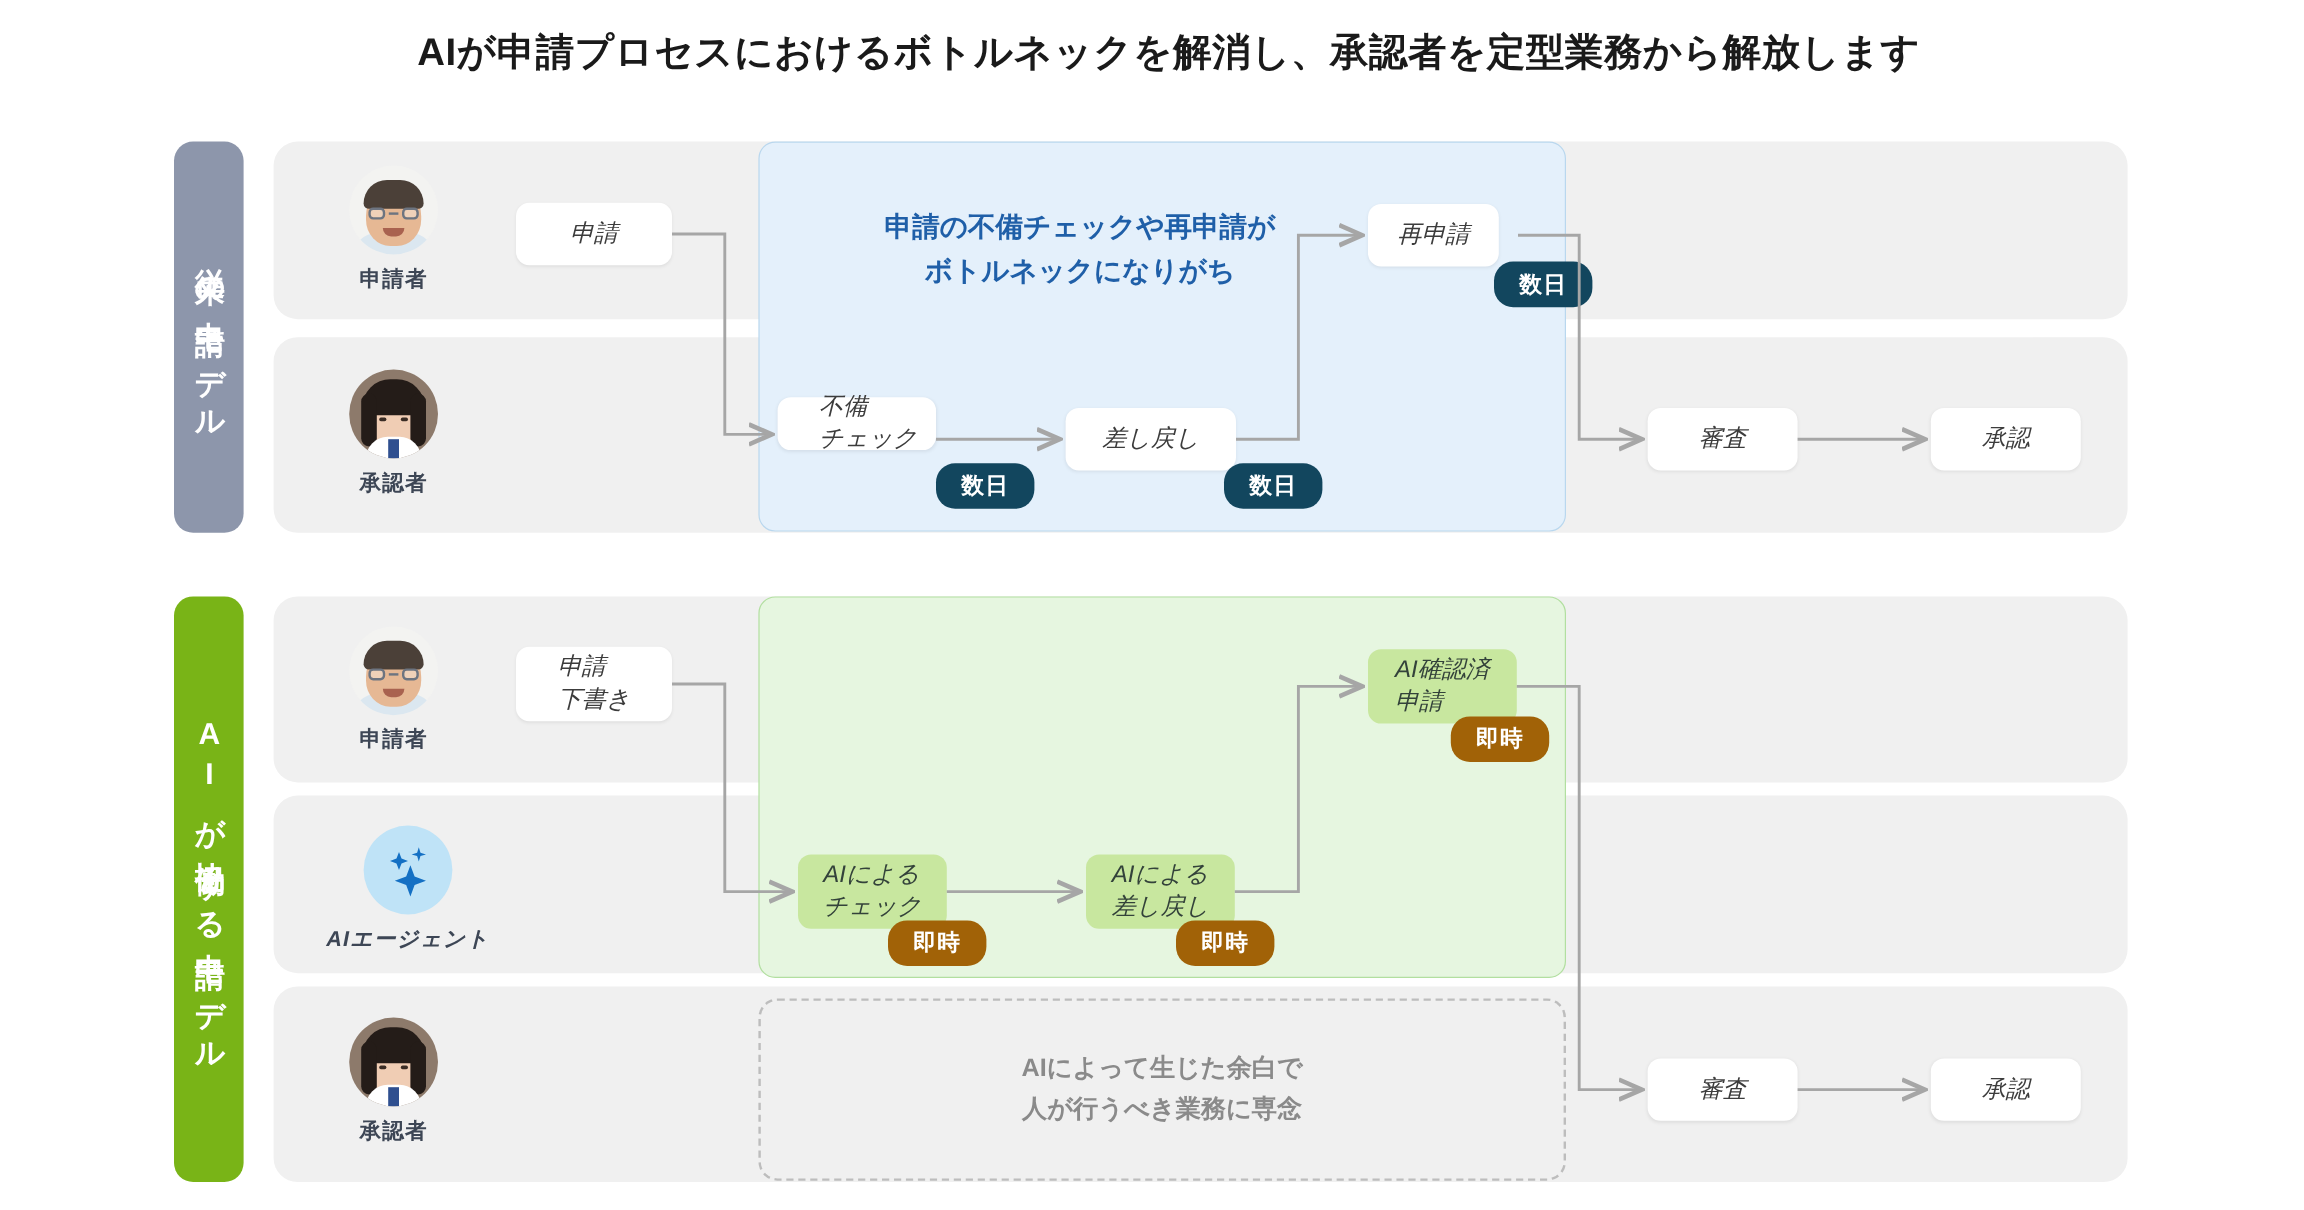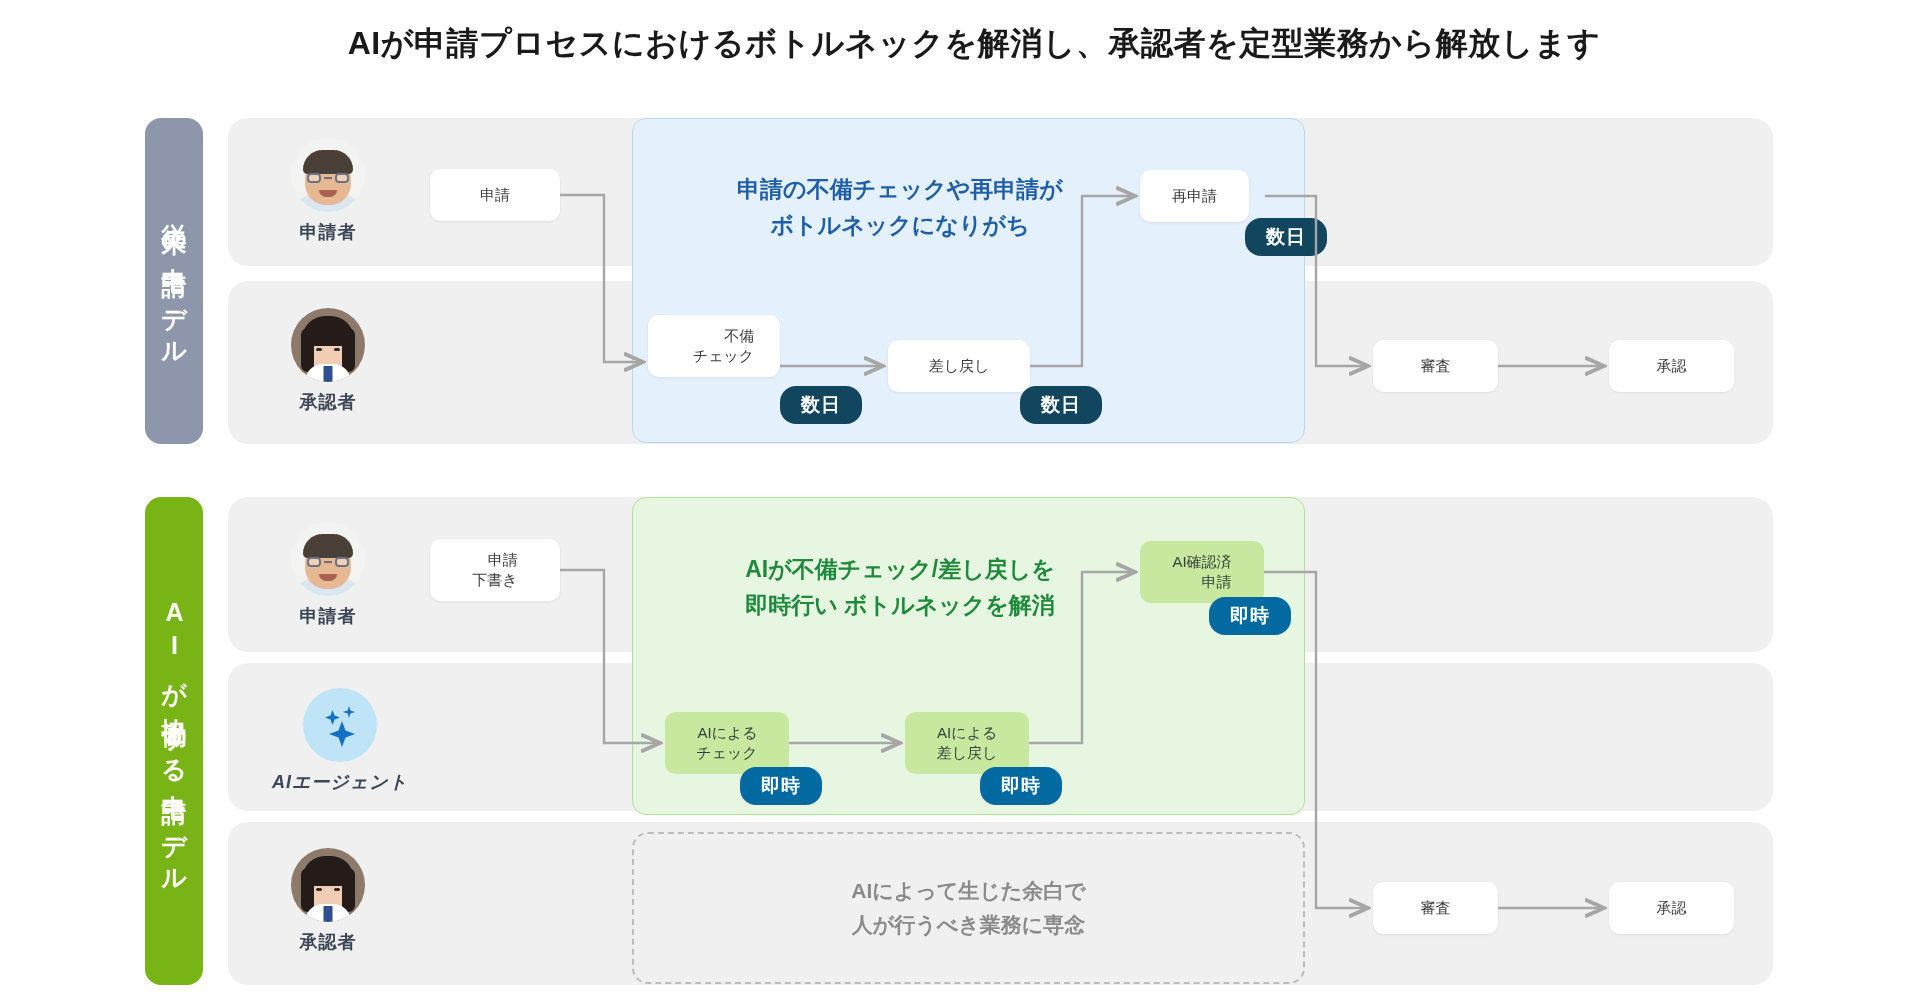--- a/index.html
+++ b/index.html
@@ -169,42 +169,43 @@
 
   
   .av-ai { background: #bfe3f7; display: flex; align-items: center; justify-content: center; }
 
   
   .node {
     position: absolute;
     background: #ffffff;
     border-radius: 11px;
     display: flex; align-items: center; justify-content: center;
-    text-align: right;
-    font-size: 15px; line-height: 1.35; color: #3c3c3c;
+    text-align: left;
+    font-size: 20px; line-height: 1.35; color: #3c3c3c;
     white-space: pre-line;
     box-shadow: 0 1px 3px rgba(0,0,0,.07);
+    font-style: italic;
   }
   .node.green {
     background: #c8e79f;
     color: #33423a;
     box-shadow: none;
   }
 
   
   .badge {
     position: absolute;
     border-radius: 16px;
     color: #ffffff;
     font-weight: 700; font-size: 19px;
     display: flex; align-items: center; justify-content: center;
     letter-spacing: 1px;
   }
   .badge.navy   { background: #12465e; margin-left: 40px; }
-  .badge.orange { background: #0369a1; }
+  .badge.orange { background: #a16207; }
 
   
   .wires { position: absolute; left: 0; top: 0; width: 1920px; height: 1008px; pointer-events: none; }
 </style>
 </head>
 <body>
 
 <div id="stage">
 
   <div class="title">AIが申請プロセスにおけるボトルネックを解消し、承認者を定型業務から解放します</div>
@@ -243,21 +244,21 @@
       <div class="eye-l"></div>
         <div class="eye-r"></div>
       <div class="collar"></div>
         <div class="tie"></div>
     </div>
     <div class="name">承認者</div>
   </div>
 
   <div class="node" style="left:430px; top:169px; width:130px; height:52px;">申請</div>
 
-  <div class="node" style="left:648px; top:315px; width:132px; height:62px;padding-left:19px;">不備
+  <div class="node" style="left:648px; top:331px; width:132px; height:44px;padding-left:19px;">不備
 チェック</div>
   <div class="badge navy" style="left:740px; top:386px; width:82px; height:38px;">数日</div>
 
   <div class="node" style="left:888px; top:340px; width:142px; height:52px;">差し戻し</div>
   <div class="badge navy" style="left:980px; top:386px; width:82px; height:38px;">数日</div>
 
   <div class="node" style="left:1140px; top:170px; width:109px; height:52px;">再申請</div>
   <div class="badge navy" style="left:1205px; top:218px; width:82px; height:38px;">数日</div>
 
   <div class="node" style="left:1373px; top:340px; width:125px; height:52px;">審査</div>
@@ -266,22 +267,20 @@
   <div class="band band-3"></div>
   <div class="band band-4"></div>
   <div class="band band-5"></div>
 
   <div class="panel panel-green"></div>
 
   <div class="vbar vbar-ai">
     <span>AIが協働する申請モデル</span>
   </div>
 
-  <div class="caption panel-caption caption-green">AIが不備チェック/差し戻しを
-即時行い ボトルネックを解消</div>
 
   <div class="actor" style="left:248px; top:522px;">
     <div class="avatar av-man">
       <div class="shirt"></div>
         <div class="face"></div>
         <div class="hair"></div>
       <div class="glass-l"></div>
         <div class="glass-r"></div>
         <div class="bridge"></div>
         <div class="mouth"></div>

